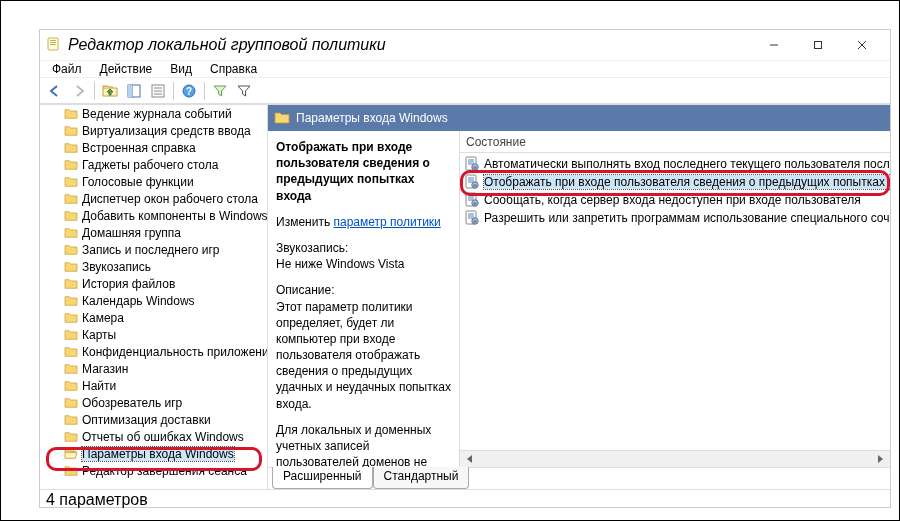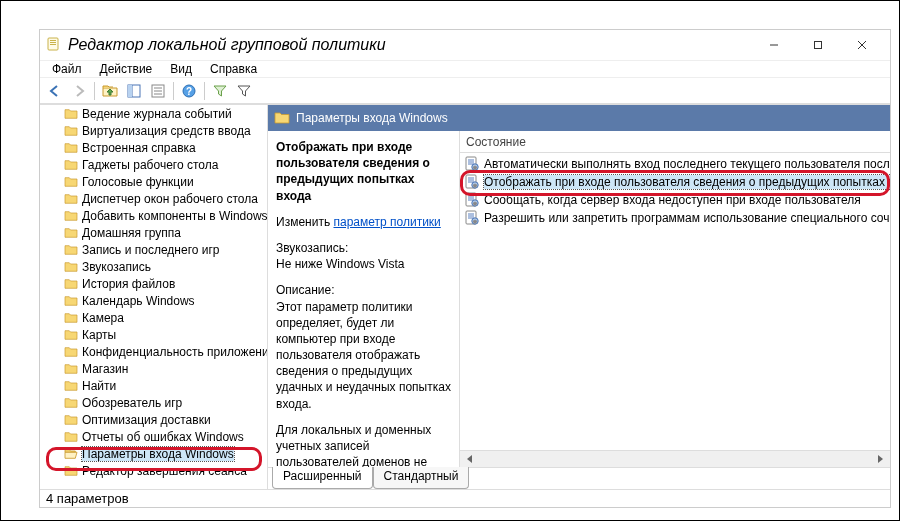--- a/index.html
+++ b/index.html
@@ -55,21 +55,21 @@
   .policy-icon path.bars { stroke: #5a80c0; stroke-width: 1.1; }
   .policy-icon path.gear { fill: #888; }
 
   .hscroll { height: 17px; border-top: 1px solid #ddd; background: #f0f0f0; display: flex; align-items: center; justify-content: space-between; padding: 0 2px; }
   .harrow { width: 16px; height: 14px; display: flex; align-items: center; justify-content: center; }
 
   .tabs { height: 22px; display: flex; padding-left: 4px; gap: 0; border-top: 1px solid #ddd; }
   .tab { border: 1px solid #aaa; border-top: none; border-radius: 0 0 4px 4px; padding: 2px 10px; font-size: 12px; background: #f7f7f7; margin-top: -1px; }
   .tab.active { background: #fff; position: relative; top: 0; }
 
-  .statusbar { height: 18px; border-top: 1px solid #ddd; padding: 1px 6px; font-size: 13px; }
+  .statusbar { height: 18px; border-top: 1px solid #ddd; padding: 1px 6px; font-size: 16px; }
 </style>
 </head>
 <body>
 
 <div class="frame">
  <div class="inner">
 
   <div class="titlebar">
     <span class="icon">
       <svg width="16" height="16" viewBox="0 0 16 16">

